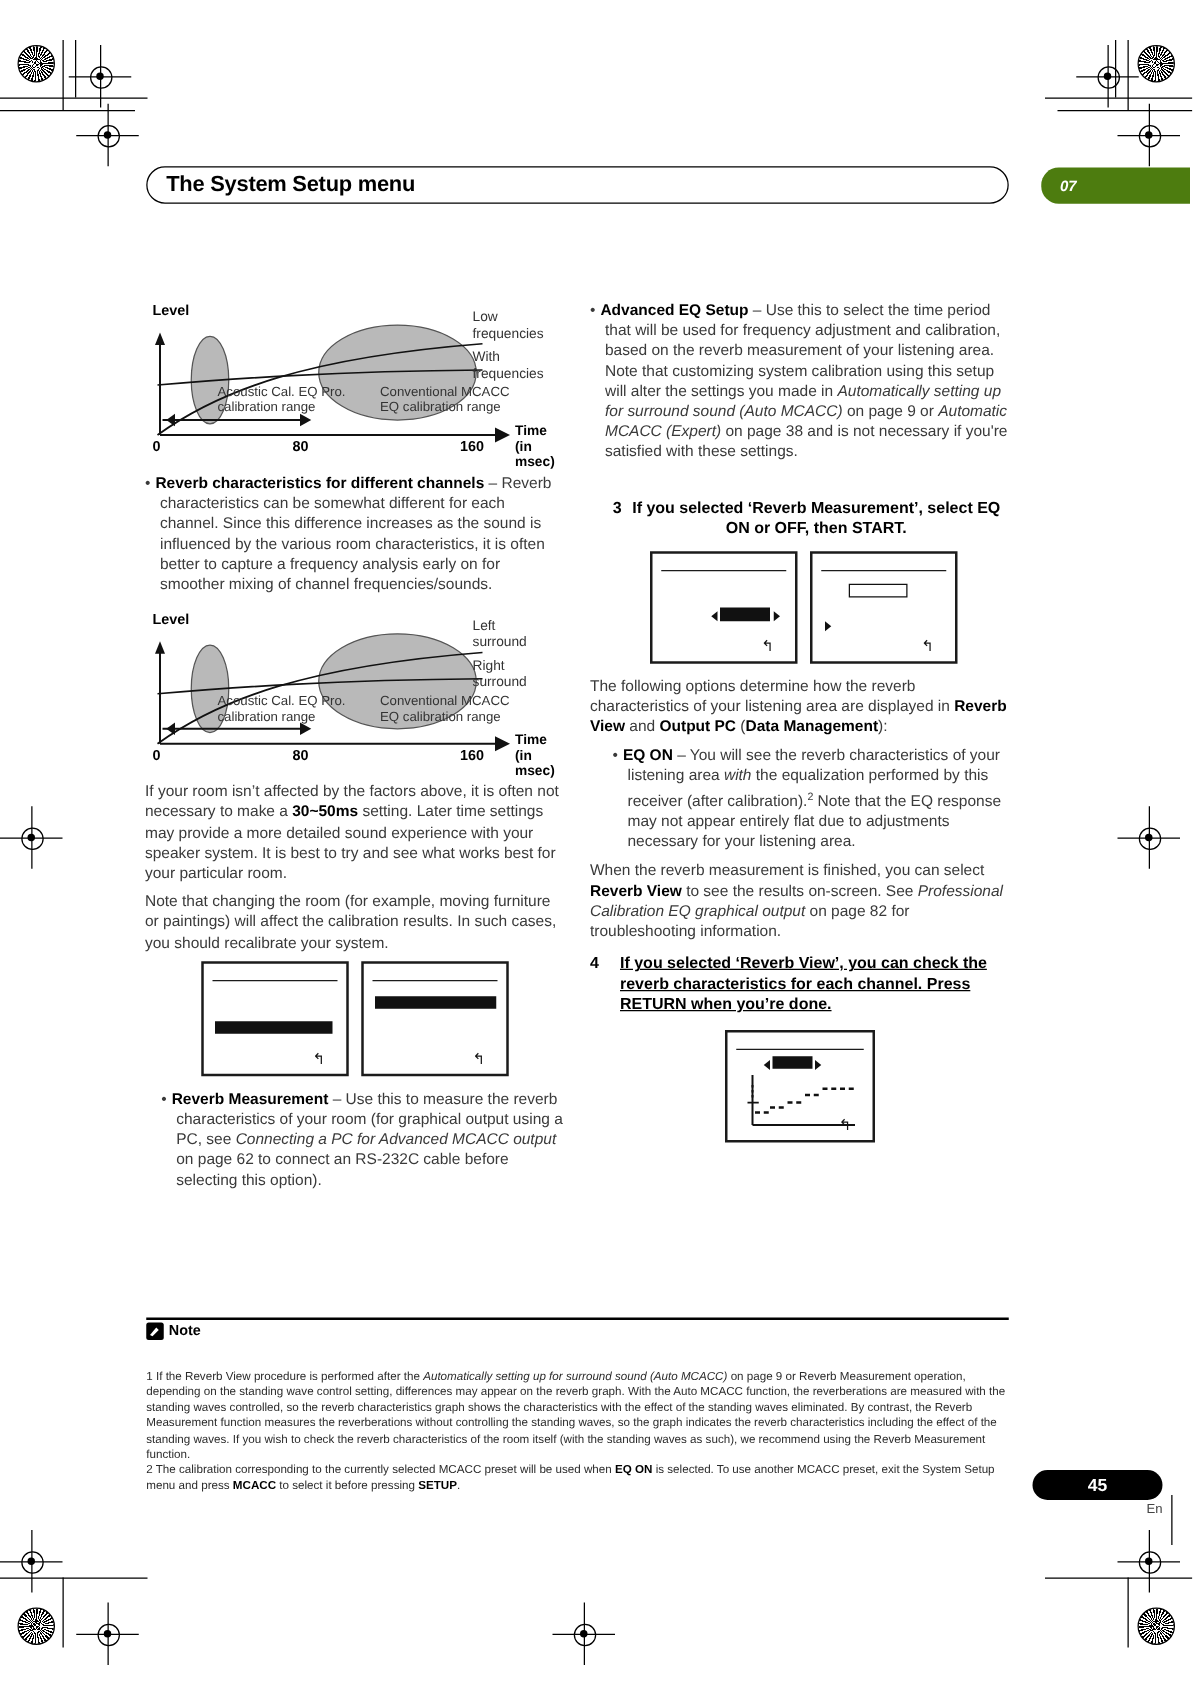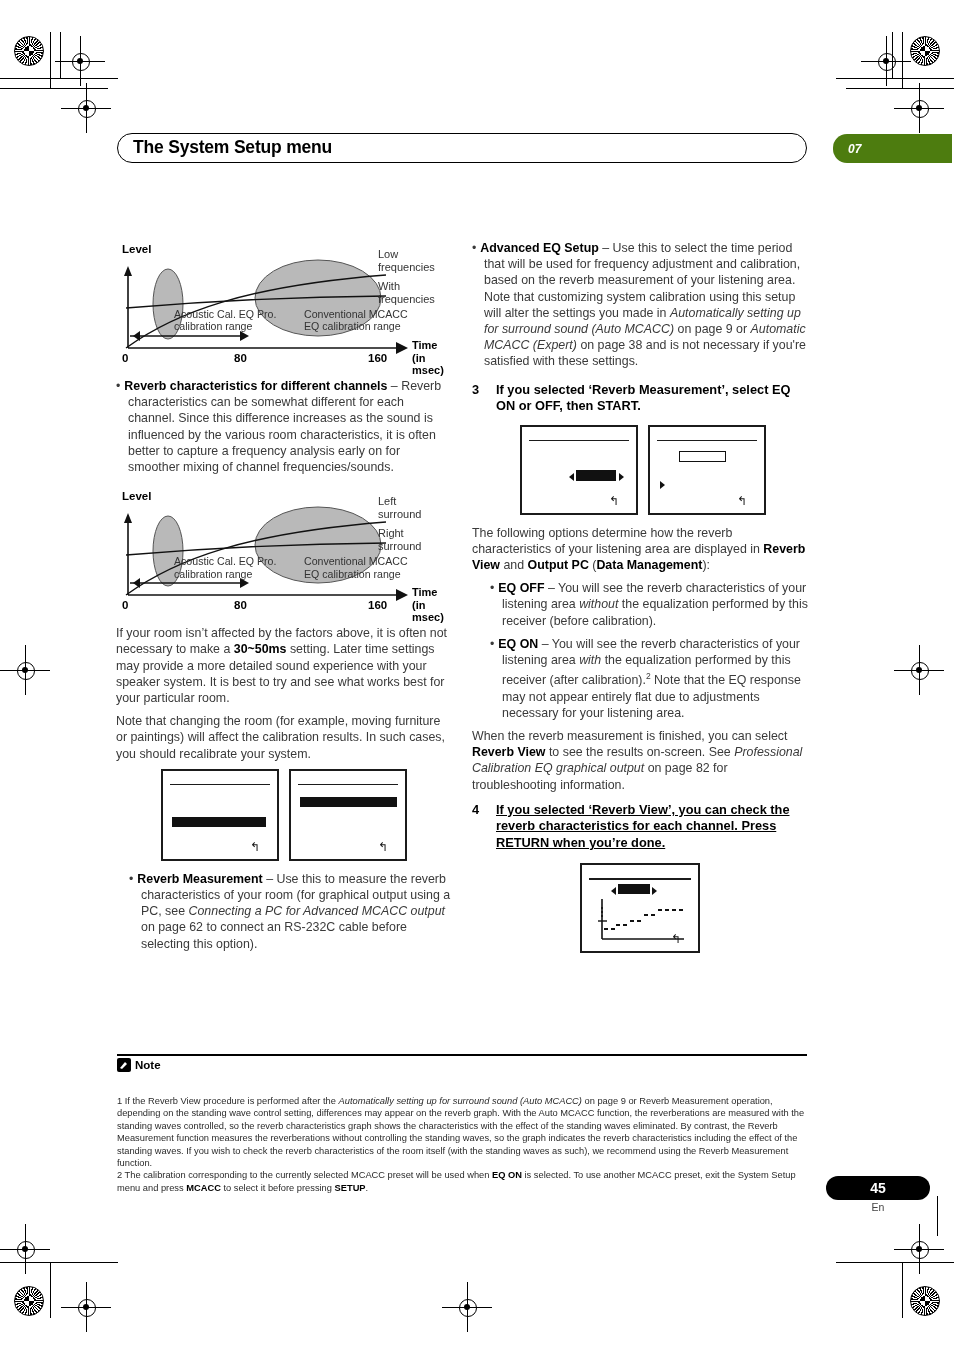--- a/index.html
+++ b/index.html
@@ -195,21 +195,21 @@
     width: 104px; height: 24px;
     background: #000; color: #fff;
     border-radius: 12px;
     font-weight: bold; font-size: 14px;
     display: flex; align-items: center; justify-content: center;
   }
   .page-lang {
     position: absolute;
     left: 826px; top: 1201px;
     width: 104px;
-    text-align: center;
+    text-align: right;
     font-size: 10.5px;
     color: #444;
   }
   .footer-vline {
     position: absolute; left: 937px; top: 1196px;
     width: 1px; height: 40px; background: #000;
   }
 </style>
 </head>
 <body>
@@ -382,41 +382,40 @@
 
     <p class="bullet" style="margin-left:13px;"><span class="bul">•</span><span class="b">Reverb Measurement</span><span> – Use this to measure the reverb characteristics of your room (for graphical output using a PC, see </span><span class="i">Connecting a PC for Advanced MCACC output</span><span> on page 62 to connect an RS-232C cable before selecting this option).</span></p>
 
   </div>
 
   <div class="col col-right">
 
 
     <p class="bullet"><span class="bul">•</span><span class="b">Advanced EQ Setup</span><span> – Use this to select the time period that will be used for frequency adjustment and calibration, based on the reverb measurement of your listening area. Note that customizing system calibration using this setup will alter the settings you made in </span><span class="i">Automatically setting up for surround sound (Auto MCACC)</span><span> on page 9 or </span><span class="i">Automatic MCACC (Expert)</span><span> on page 38 and is not necessary if you're satisfied with these settings.</span></p>
 
-    <div class="step" style="padding-left:24px;text-indent:-24px;margin-top:12px;"><span class="num" style="width:24px;">3</span><span>If you selected ‘Reverb Measurement’, select EQ ON or OFF, then START.</span></div>
+    <div class="step" style="padding-left:24px;text-indent:-24px;margin-top:28px;text-align:center;"><span class="num" style="width:24px;">3</span><span>If you selected ‘Reverb Measurement’, select EQ ON or OFF, then START.</span></div>
 
     <div class="screens" style="margin-left:48px;margin-top:10px;">
       <div class="screen" style="height:90px;">
         <div class="inner-top"></div>
         <div class="caret-l" style="left:47px; top:46px;"></div>
         <div class="redact" style="left:54px; top:43px; width:40px; height:11px;"></div>
         <div class="caret-r" style="left:97px; top:46px;"></div>
         <div class="ret">↰</div>
       </div>
       <div class="screen" style="height:90px;">
         <div class="inner-top"></div>
         <div class="outline-bar" style="left:29px; top:24px; width:45px; height:9px;"></div>
         <div class="caret-r" style="left:10px; top:54px;"></div>
         <div class="ret">↰</div>
       </div>
     </div>
 
     <p><span>The following options determine how the reverb characteristics of your listening area are displayed in </span><span class="b">Reverb View</span><span> and </span><span class="b">Output PC</span><span> (</span><span class="b">Data Management</span><span>):</span></p>
 
-    <p class="bullet" style="margin-left:18px;"><span class="bul">•</span><span class="b">EQ OFF</span><span> – You will see the reverb characteristics of your listening area </span><span class="i">without</span><span> the equalization performed by this receiver (before calibration).</span></p>
 
     <p class="bullet" style="margin-left:18px;"><span class="bul">•</span><span class="b">EQ ON</span><span> – You will see the reverb characteristics of your listening area </span><span class="i">with</span><span> the equalization performed by this receiver (after calibration).</span><sup>2</sup><span> Note that the EQ response may not appear entirely flat due to adjustments necessary for your listening area.</span></p>
 
     <p><span>When the reverb measurement is finished, you can select </span><span class="b">Reverb View</span><span> to see the results on-screen. See </span><span class="i">Professional Calibration EQ graphical output</span><span> on page 82 for troubleshooting information.</span></p>
 
     <div class="step" style="padding-left:24px;text-indent:-24px;text-decoration:underline;"><span class="num" style="width:24px;">4</span><span>If you selected ‘Reverb View’, you can check the reverb characteristics for each channel. Press RETURN when you’re done.</span></div>
 
     <div class="screens" style="margin-left:108px;margin-top:12px;">
       <div class="screen" style="width:120px;height:90px;">
         <div class="inner-top"></div>

